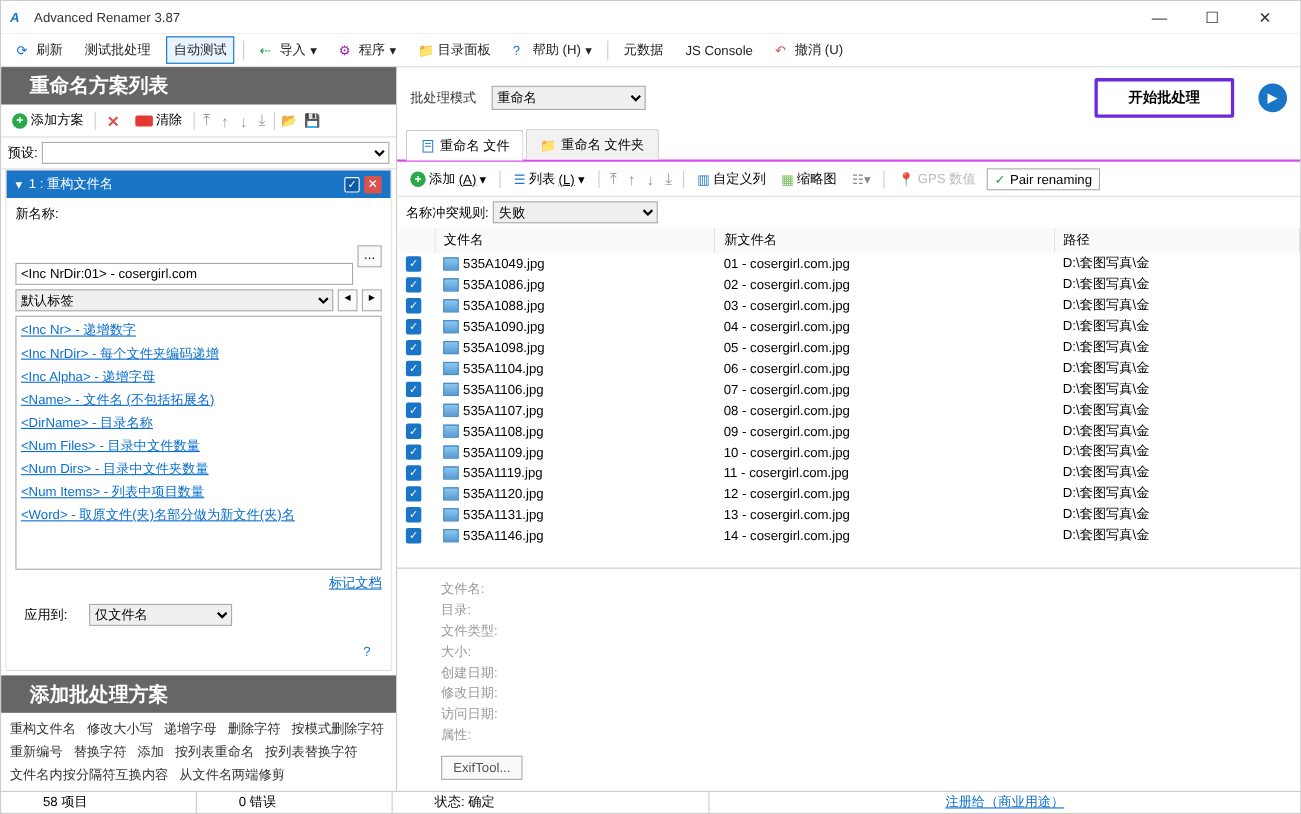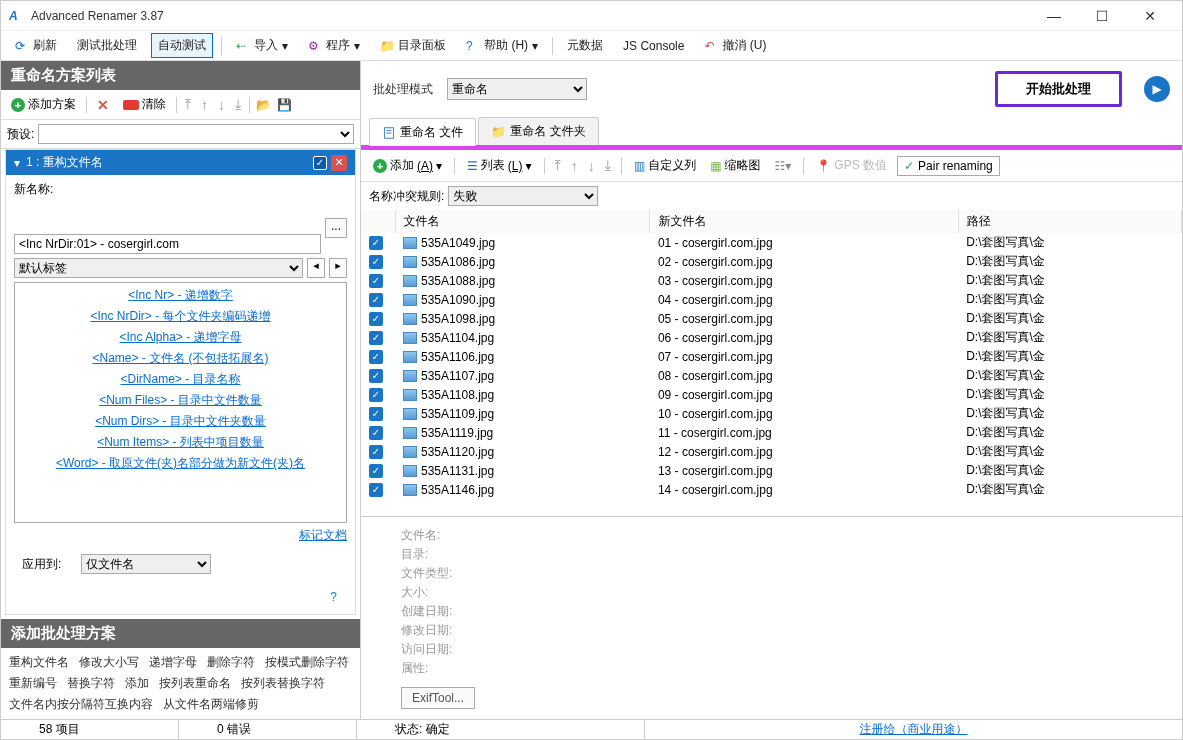--- a/index.html
+++ b/index.html
@@ -19,21 +19,21 @@
 .icon-green { color: #2aa84a; }
 .icon-purple { color: #9c27b0; }
 .icon-folder { color: #f5a623; }
 .icon-help { color: #1976d2; }
 .icon-undo { color: #d9534f; }
 
 .main { display: flex; height: calc(100% - 30px - 30px - 20px); }
 .left-panel { width: 360px; display: flex; flex-direction: column; border-right: 1px solid #ccc; }
 .right-panel { flex: 1; display: flex; flex-direction: column; min-width: 0; }
 
-.section-header { background: #666; color: #fff; padding: 5px 10px; font-size: 15px; font-weight: bold; }
+.section-header { background: #666; color: #fff; padding: 5px 26px; font-size: 18px; font-weight: bold; }
 
 .left-toolbar { display: flex; align-items: center; gap: 6px; padding: 4px 6px; border-bottom: 1px solid #ddd; }
 .left-toolbar .btn { display: flex; align-items: center; gap: 3px; padding: 2px 4px; cursor: pointer; }
 .plus-circle { width: 14px; height: 14px; border-radius: 50%; background: #2aa84a; color: #fff; display: inline-flex; align-items: center; justify-content: center; font-size: 11px; font-weight: bold; }
 .x-red { color: #d9534f; font-weight: bold; font-size: 14px; }
 .minus-red { width: 16px; height: 10px; border-radius: 2px; background: #e53935; display: inline-block; }
 .arrow-icon { color: #999; font-size: 14px; padding: 0 2px; }
 .folder-icon { color: #f5a623; }
 .save-icon { color: #d9534f; }
 
@@ -46,40 +46,40 @@
 .method-head .chk { width: 14px; height: 14px; background: #0d5aa5; border: 1px solid #fff; border-radius: 2px; display: inline-flex; align-items: center; justify-content: center; margin-right: 4px; color: #fff; font-size: 10px; }
 .method-head .close-btn { width: 16px; height: 16px; background: #d9534f; color: #fff; display: inline-flex; align-items: center; justify-content: center; border-radius: 2px; font-size: 11px; }
 
 .method-body { padding: 6px 8px; background: #fff; display: flex; flex-direction: column; gap: 4px; flex: 1; overflow: hidden; }
 .field-row { display: flex; align-items: center; gap: 4px; }
 .field-row input[type="text"] { flex: 1; border: 1px solid #aaa; height: 20px; padding: 0 4px; font-size: 12px; margin-top: 32px; }
 .field-row .dots-btn { border: 1px solid #aaa; height: 20px; width: 22px; text-align: center; cursor: pointer; background: #fafafa; }
 .field-row select { flex: 1; border: 1px solid #aaa; height: 20px; font-size: 12px; }
 .small-btn { border: 1px solid #aaa; width: 18px; height: 20px; background: #fafafa; text-align: center; cursor: pointer; font-size: 11px; }
 
-.tag-list { border: 1px solid #aaa; height: 260px; overflow-y: auto; padding: 2px 4px; background: #fff; text-align: center; }
+.tag-list { border: 1px solid #aaa; height: 260px; overflow-y: auto; padding: 2px 4px; background: #fff; }
 .tag-list a { display: block; color: #0a6ed1; text-decoration: underline; padding: 2px 0; font-size: 12px; cursor: pointer; }
 .tag-doc { text-align: right; }
 .tag-doc a { color: #0a6ed1; text-decoration: underline; font-size: 12px; cursor: pointer; }
 
 .apply-row { display: flex; align-items: center; gap: 20px; padding: 6px 8px; }
 .apply-row select { width: 130px; border: 1px solid #aaa; height: 20px; font-size: 12px; }
 
 .help-icon { text-align: right; padding: 4px 10px; color: #1976d2; font-size: 14px; }
 
 .add-methods { padding: 6px 8px; display: flex; flex-wrap: wrap; gap: 4px 10px; }
 .add-methods span { color: #333; cursor: pointer; font-size: 12px; white-space: nowrap; }
 
 .top-row { display: flex; align-items: center; padding: 10px 12px; gap: 14px; }
 .top-row label { color: #333; }
 .top-row select { width: 140px; height: 22px; border: 1px solid #aaa; }
 .start-btn { margin-left: auto; border: 3px solid #6d28d9; background: #fff; padding: 6px 28px; font-weight: bold; font-size: 13px; cursor: pointer; border-radius: 2px; }
 .play-circle { width: 26px; height: 26px; border-radius: 50%; background: #1a75c7; color: #fff; display: inline-flex; align-items: center; justify-content: center; margin-left: 8px; cursor: pointer; }
 
-.tabs { display: flex; border-bottom: 5px solid #d946ef; padding: 0 8px; gap: 2px; }
+.tabs { display: flex; border-bottom: 2px solid #d946ef; padding: 0 8px; gap: 2px; }
 .tab { padding: 5px 12px; border: 1px solid #ccc; border-bottom: none; background: #f2f2f2; cursor: pointer; display: flex; align-items: center; gap: 4px; border-radius: 3px 3px 0 0; }
 .tab.active { background: #fff; position: relative; top: 1px; }
 .tab-icon { width: 14px; height: 14px; }
 
 .file-toolbar { display: flex; align-items: center; padding: 5px 8px; gap: 6px; border-bottom: 1px solid #ddd; flex-wrap: wrap; }
 .file-toolbar .tb { display: flex; align-items: center; gap: 3px; padding: 2px 4px; cursor: pointer; }
 .file-toolbar .sep { width: 1px; height: 16px; background: #ccc; margin: 0 2px; }
 .underline-key { text-decoration: underline; }
 .gps-disabled { color: #bbb; }
 .pair-box { border: 1px solid #aaa; padding: 2px 6px; display: flex; align-items: center; gap: 4px; }

